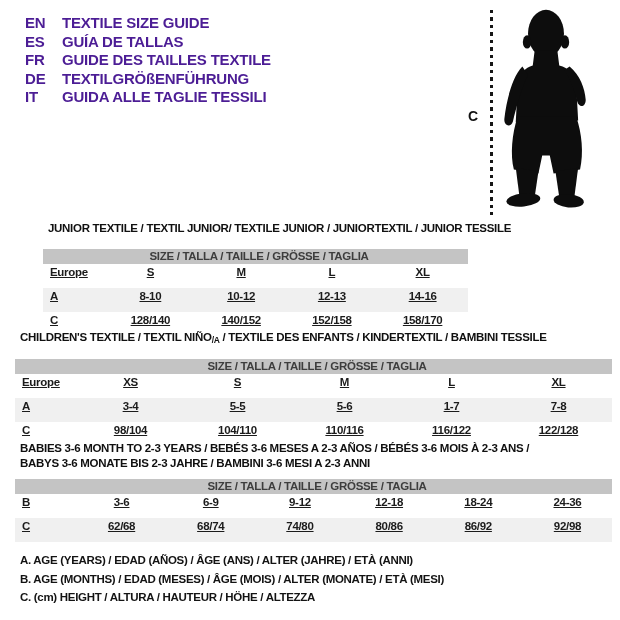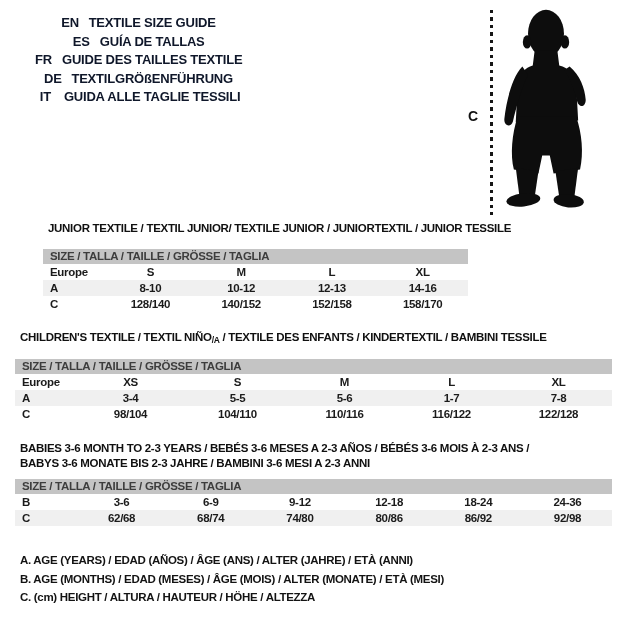--- a/index.html
+++ b/index.html
@@ -9,22 +9,22 @@
     background: #ffffff;
     font-family: "Liberation Sans", sans-serif;
     font-weight: bold;
     color: #1b1b1b;
     overflow: hidden;
   }
 
   
   .langs {
     position: absolute; top: 14px; left: 25px;
-    font-size: 13px; line-height: 18.5px; letter-spacing: -0.2px;
-    color: #0f172a; white-space: nowrap; text-align: center;
+    font-size: 15px; line-height: 18.5px; letter-spacing: -0.2px;
+    color: #4c1d95; white-space: nowrap;
   }
   .lang-code { display: inline-block; width: 37px; }
 
   
   .measure-line {
     position: absolute; left: 490px; top: 10px; width: 3px; height: 205px;
     background-image: repeating-linear-gradient(
       to bottom, #161616 0px, #161616 3.5px, transparent 3.5px, transparent 7.5px);
   }
   .measure-label {
@@ -43,24 +43,25 @@
     font-size: 11.5px; line-height: 15px; letter-spacing: -0.3px;
     padding-left: 5px; white-space: nowrap; color: #101010;
   }
   .sub { font-size: 8.5px; position: relative; bottom: -2px; }
 
   .size-bar {
     margin-top: 13px; height: 15px; line-height: 15px;
     background: #c4c4c4; color: #3d3d3d;
     font-size: 11.5px; letter-spacing: -0.3px; padding-left: 7px;
     white-space: nowrap;
+    text-align: center;
   }
   #babies-section .size-bar { margin-top: 8px; }
 
-  .t-row { display: flex; height: 16px; line-height: 16px; font-size: 11.5px; letter-spacing: -0.3px; }
+  .t-row { display: flex; height: 24px; line-height: 16px; font-size: 11.5px; letter-spacing: -0.3px; text-decoration: underline; }
   .t-rows .t-row:nth-child(even) { background: #f0f0f0; }
   .t-label { width: 62px; padding-left: 7px; flex: none; }
   .t-cell { flex: 1; text-align: center; }
 
   
   .legend {
     position: absolute; left: 15px; top: 551px;
     font-size: 11.5px; line-height: 18.6px; letter-spacing: -0.3px;
     padding-left: 5px; white-space: nowrap; color: #131313;
   }

